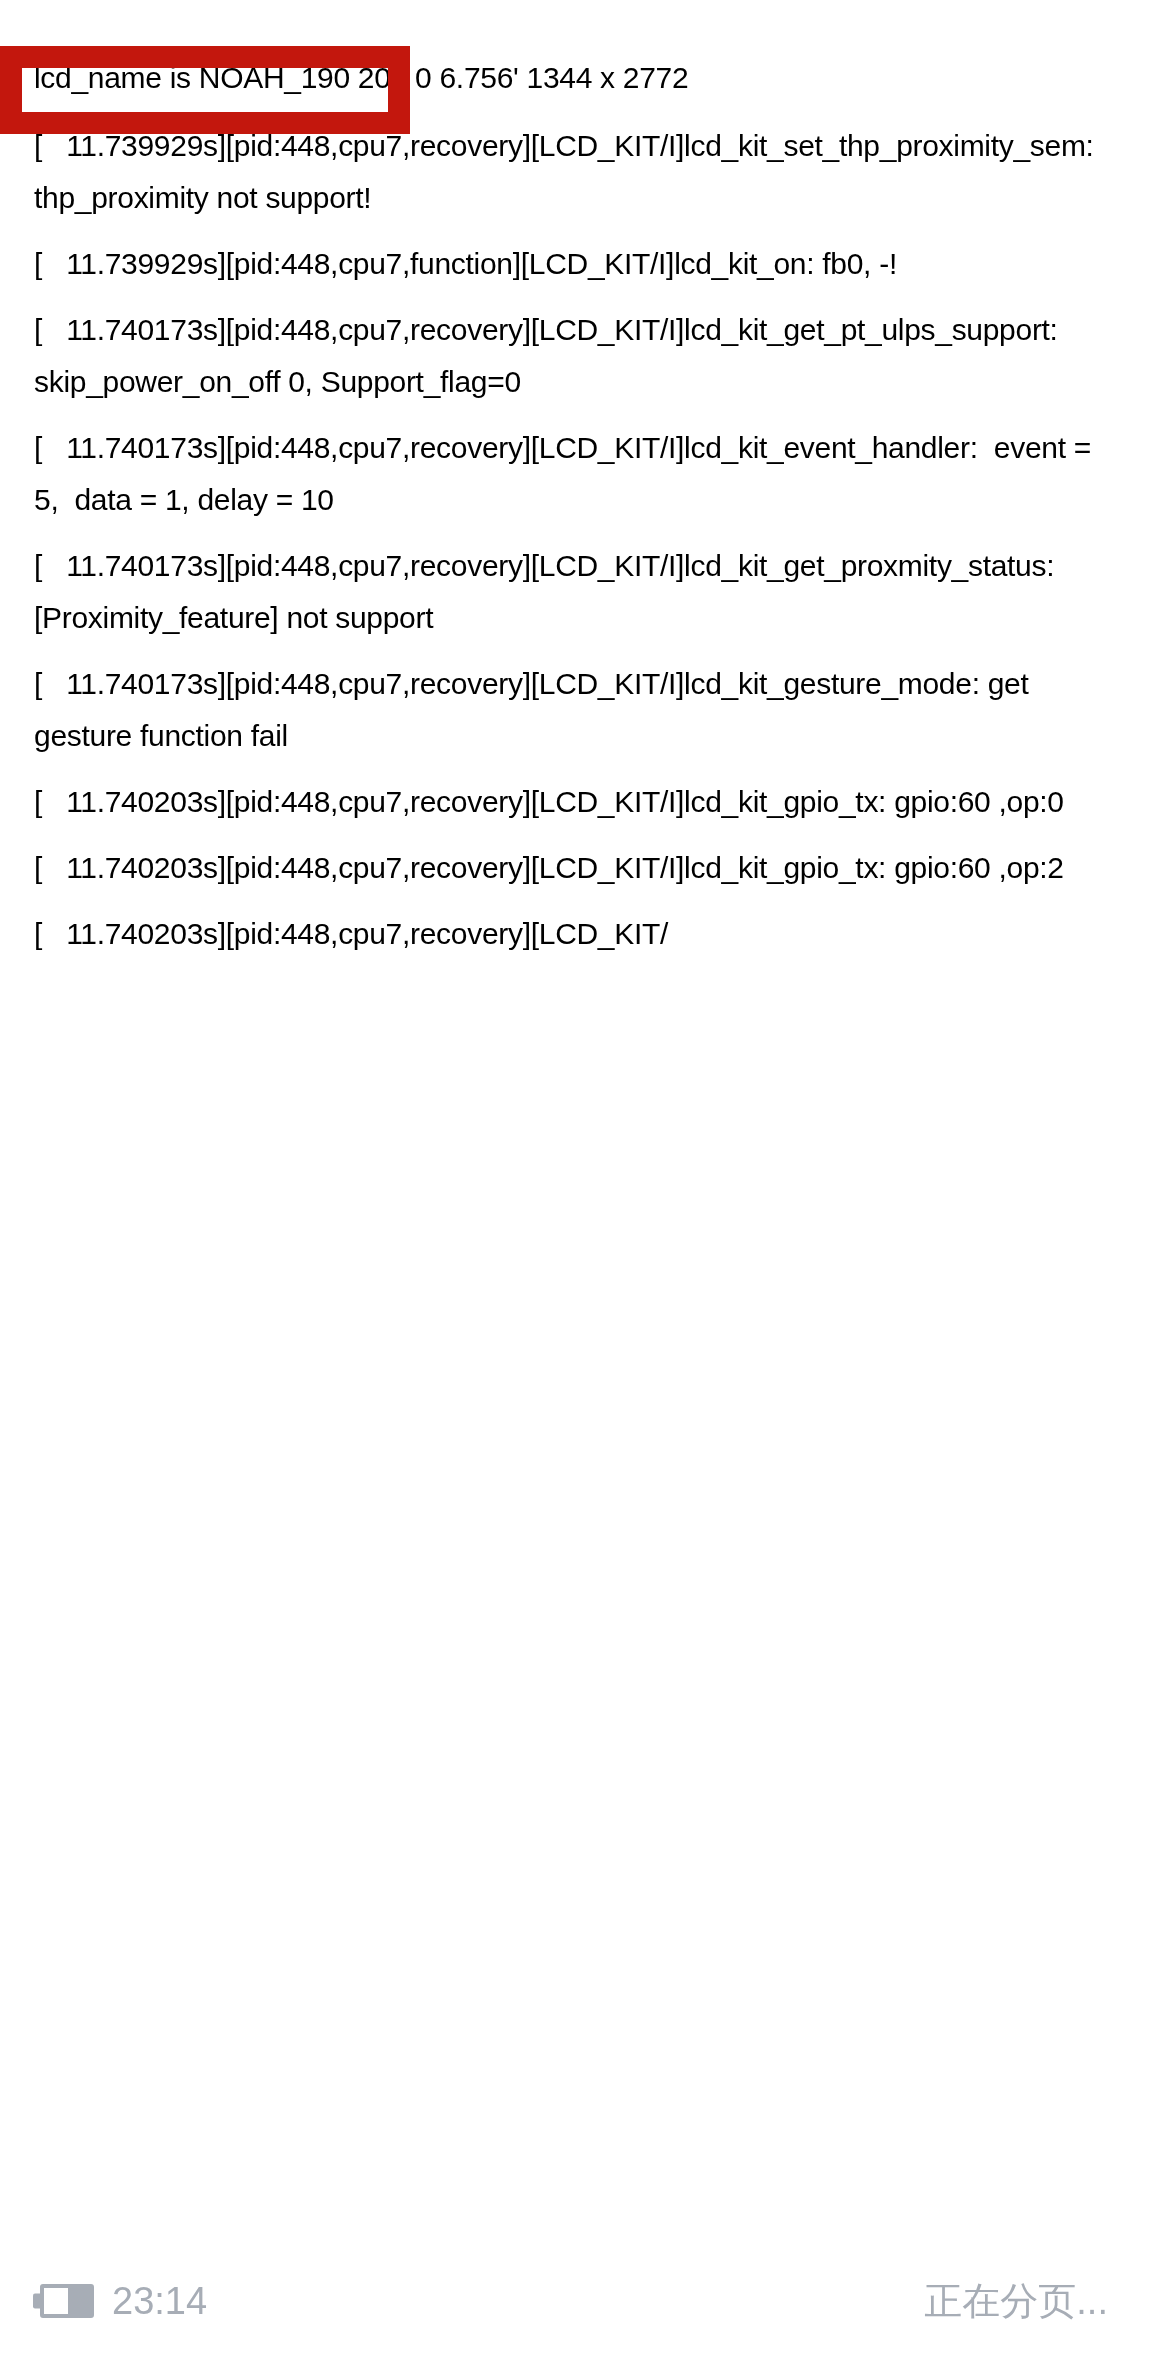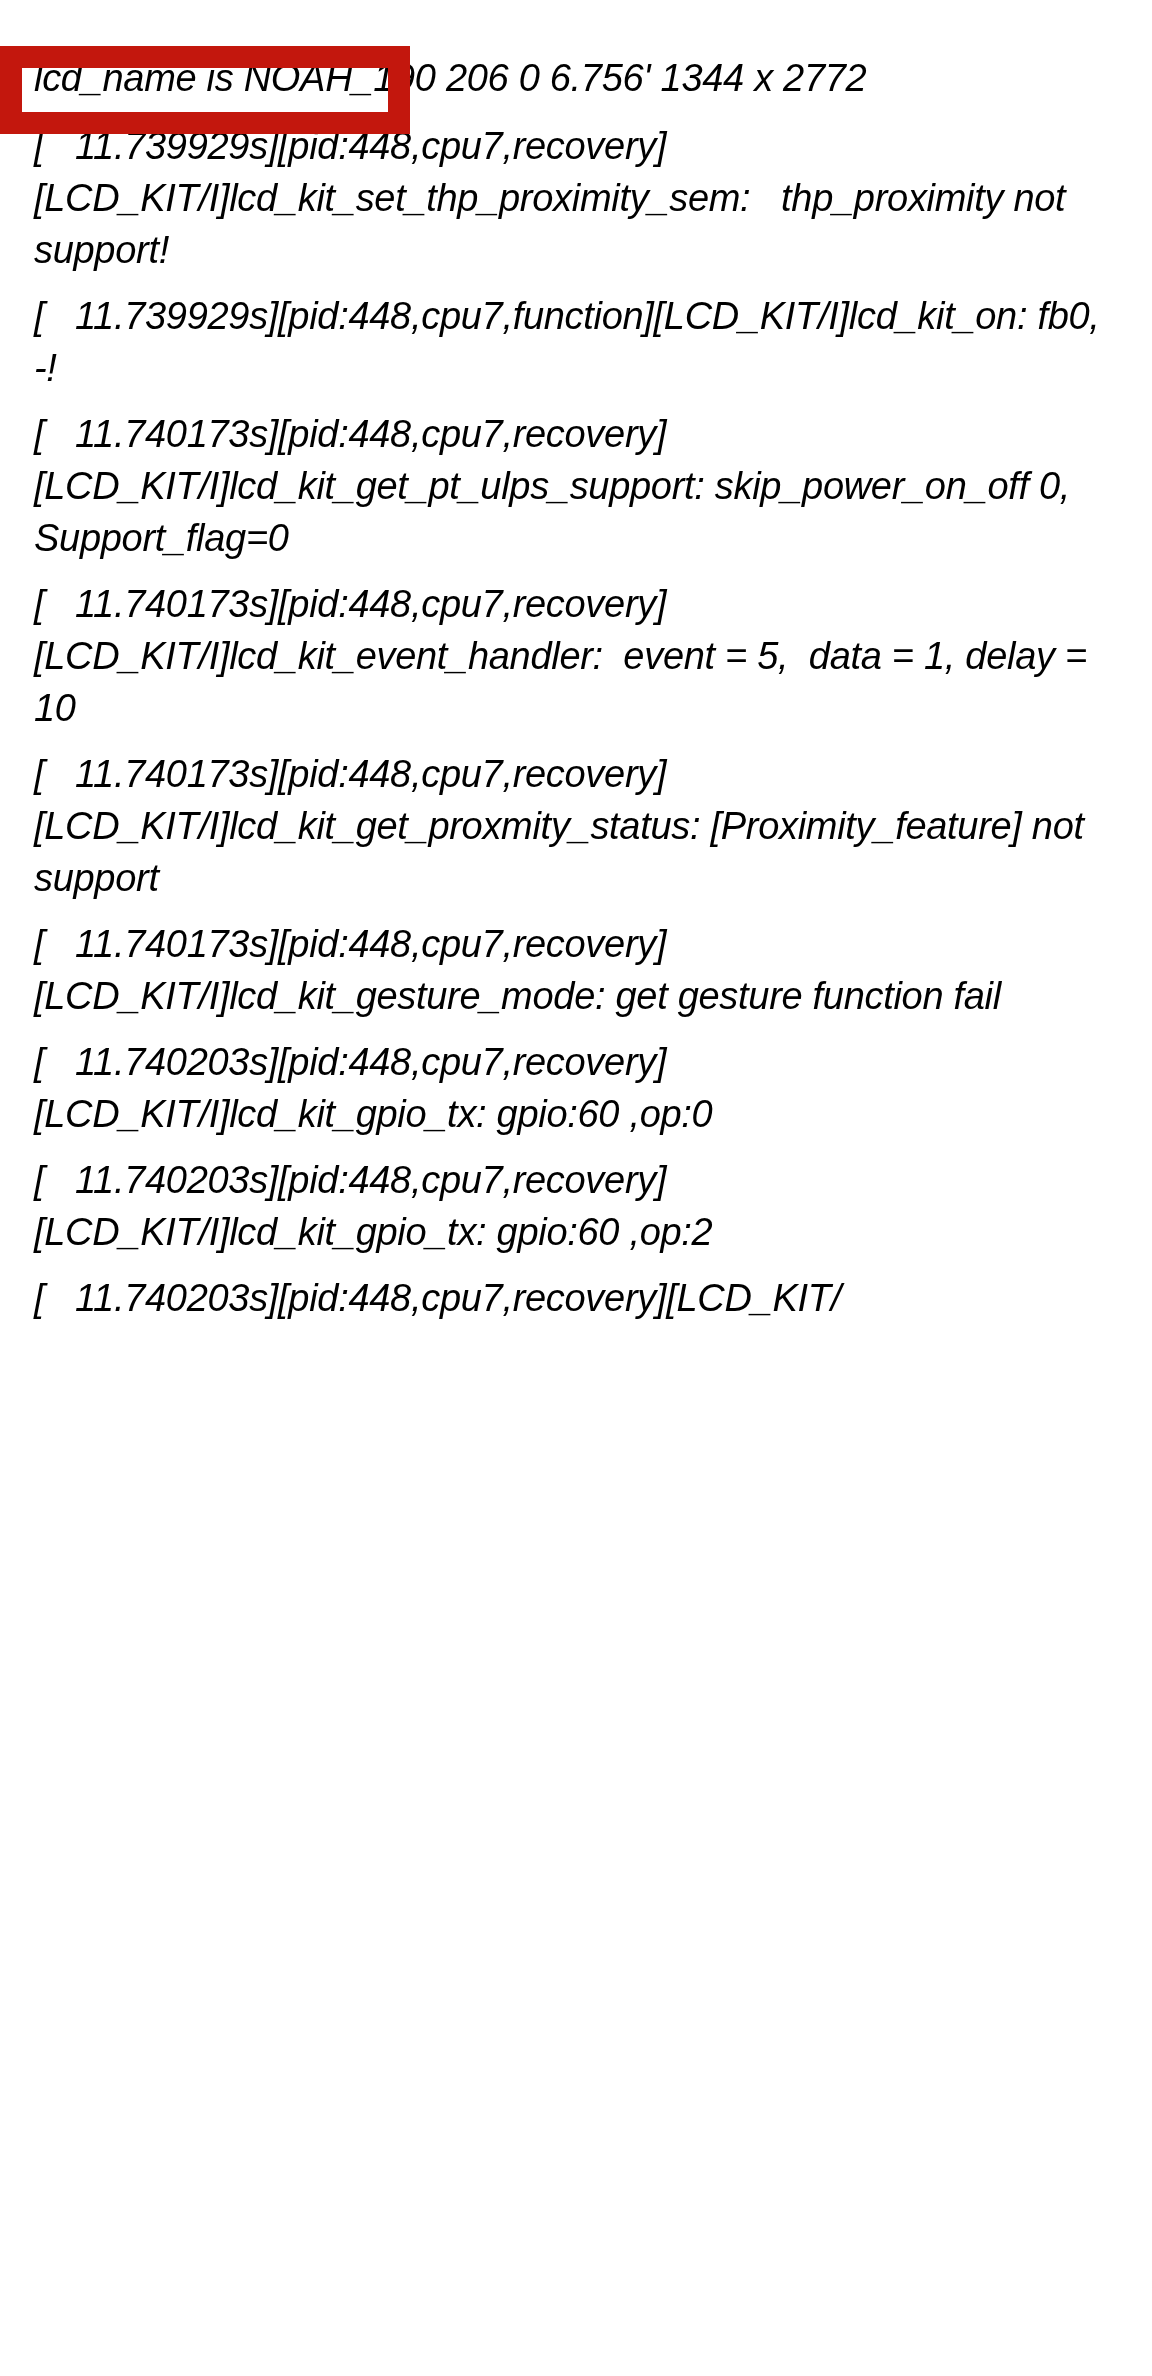--- a/index.html
+++ b/index.html
@@ -28,29 +28,28 @@
   #log-area {
     position: relative;
     flex: 1 1 auto;
     padding: 52px 34px 0 34px;
     box-sizing: border-box;
     overflow: hidden;
   }
 
   .log-entry {
     color: #000000;
-    font-size: 38px;
+    font-size: 30px;
     line-height: 52px;
     letter-spacing: -0.3px;
     word-break: break-word;
     white-space: pre-wrap;
     margin: 0 0 14px 0;
     font-stretch: condensed;
     transform-origin: left top;
-    font-style: italic;
   }
 
   .log-entry.first-line {
     margin-bottom: 16px;
   }
 
   
   #highlight-box {
     position: absolute;
     left: 0px;
@@ -141,14 +140,23 @@
     <p class="log-entry">[   11.740173s][pid:448,cpu7,recovery][LCD_KIT/I]lcd_kit_get_pt_ulps_support: skip_power_on_off 0, Support_flag=0</p>
     <p class="log-entry">[   11.740173s][pid:448,cpu7,recovery][LCD_KIT/I]lcd_kit_event_handler:  event = 5,  data = 1, delay = 10</p>
     <p class="log-entry">[   11.740173s][pid:448,cpu7,recovery][LCD_KIT/I]lcd_kit_get_proxmity_status: [Proximity_feature] not support</p>
     <p class="log-entry">[   11.740173s][pid:448,cpu7,recovery][LCD_KIT/I]lcd_kit_gesture_mode: get gesture function fail</p>
     <p class="log-entry">[   11.740203s][pid:448,cpu7,recovery][LCD_KIT/I]lcd_kit_gpio_tx: gpio:60 ,op:0</p>
     <p class="log-entry">[   11.740203s][pid:448,cpu7,recovery][LCD_KIT/I]lcd_kit_gpio_tx: gpio:60 ,op:2</p>
     <p class="log-entry">[   11.740203s][pid:448,cpu7,recovery][LCD_KIT/</p>
 
   </div>
 
+  <div id="status-bar">
+    <div id="status-left">
+      <span class="battery">
+        <span class="battery-fill" style="width: 47%;"></span>
+      </span>
+      <span id="clock">23:14</span>
+    </div>
+    <span id="paging-status">正在分页...</span>
+  </div>
 
 </div>
 
 </body></html>

